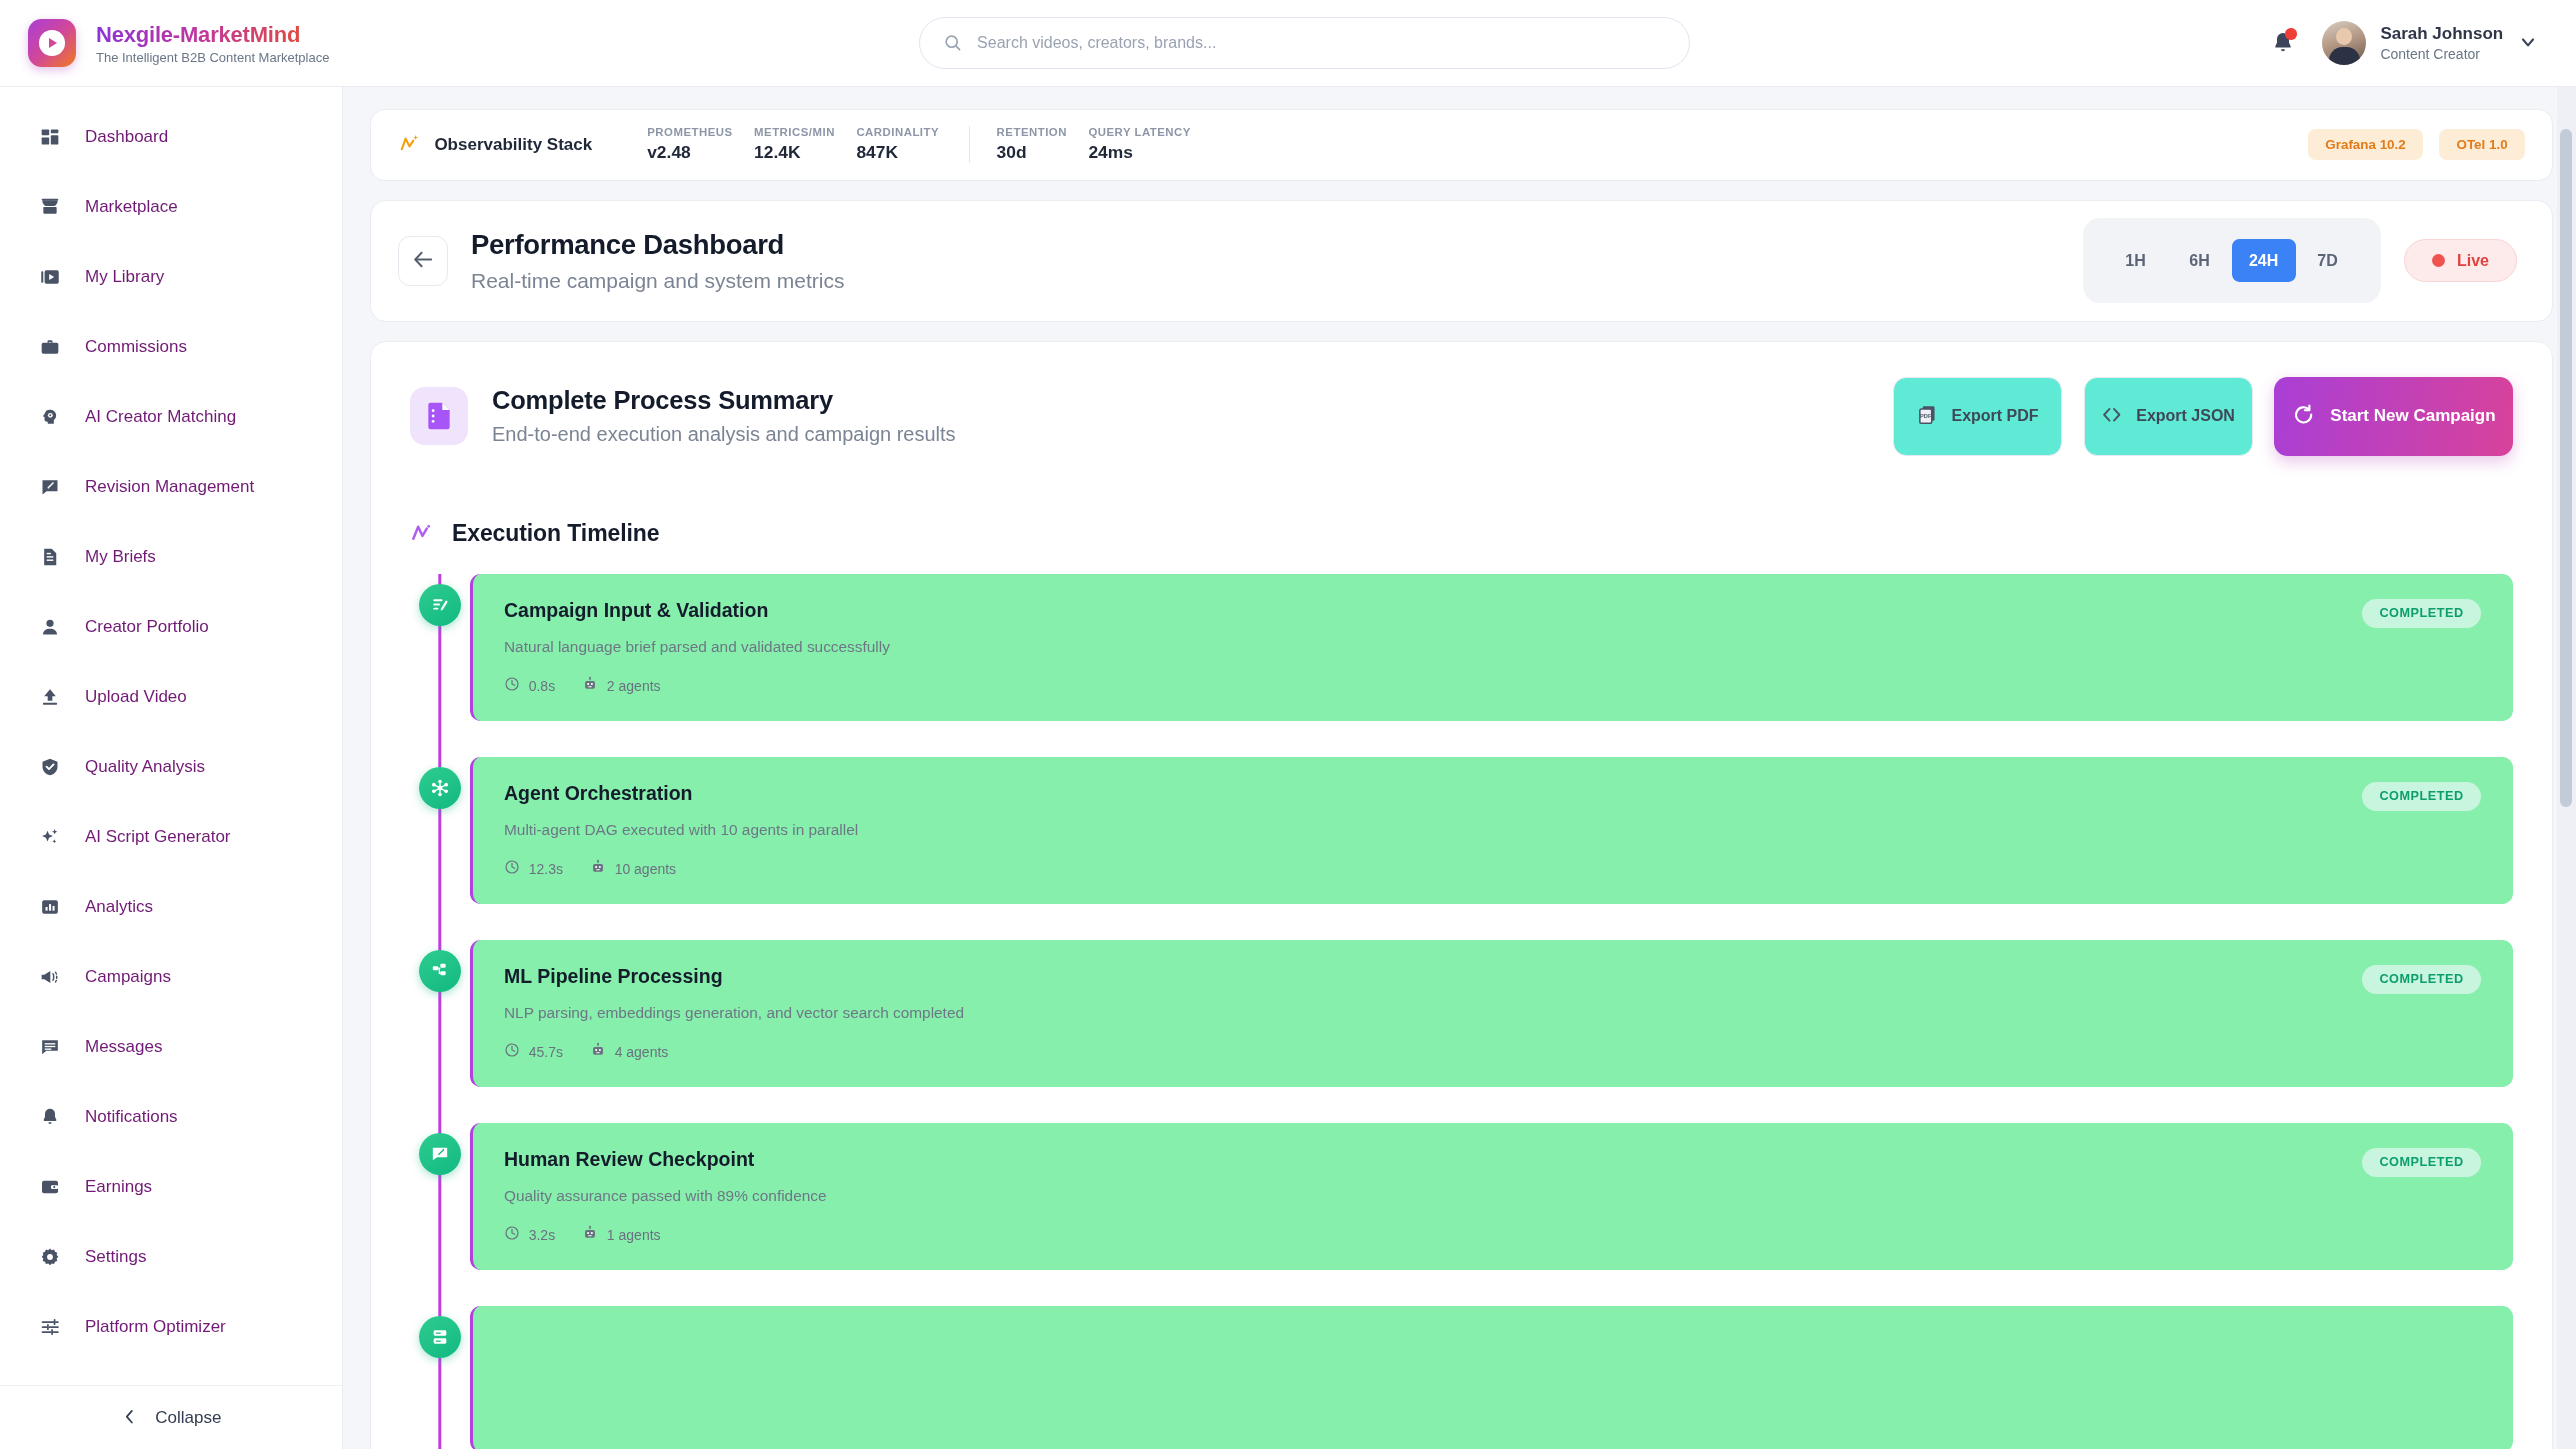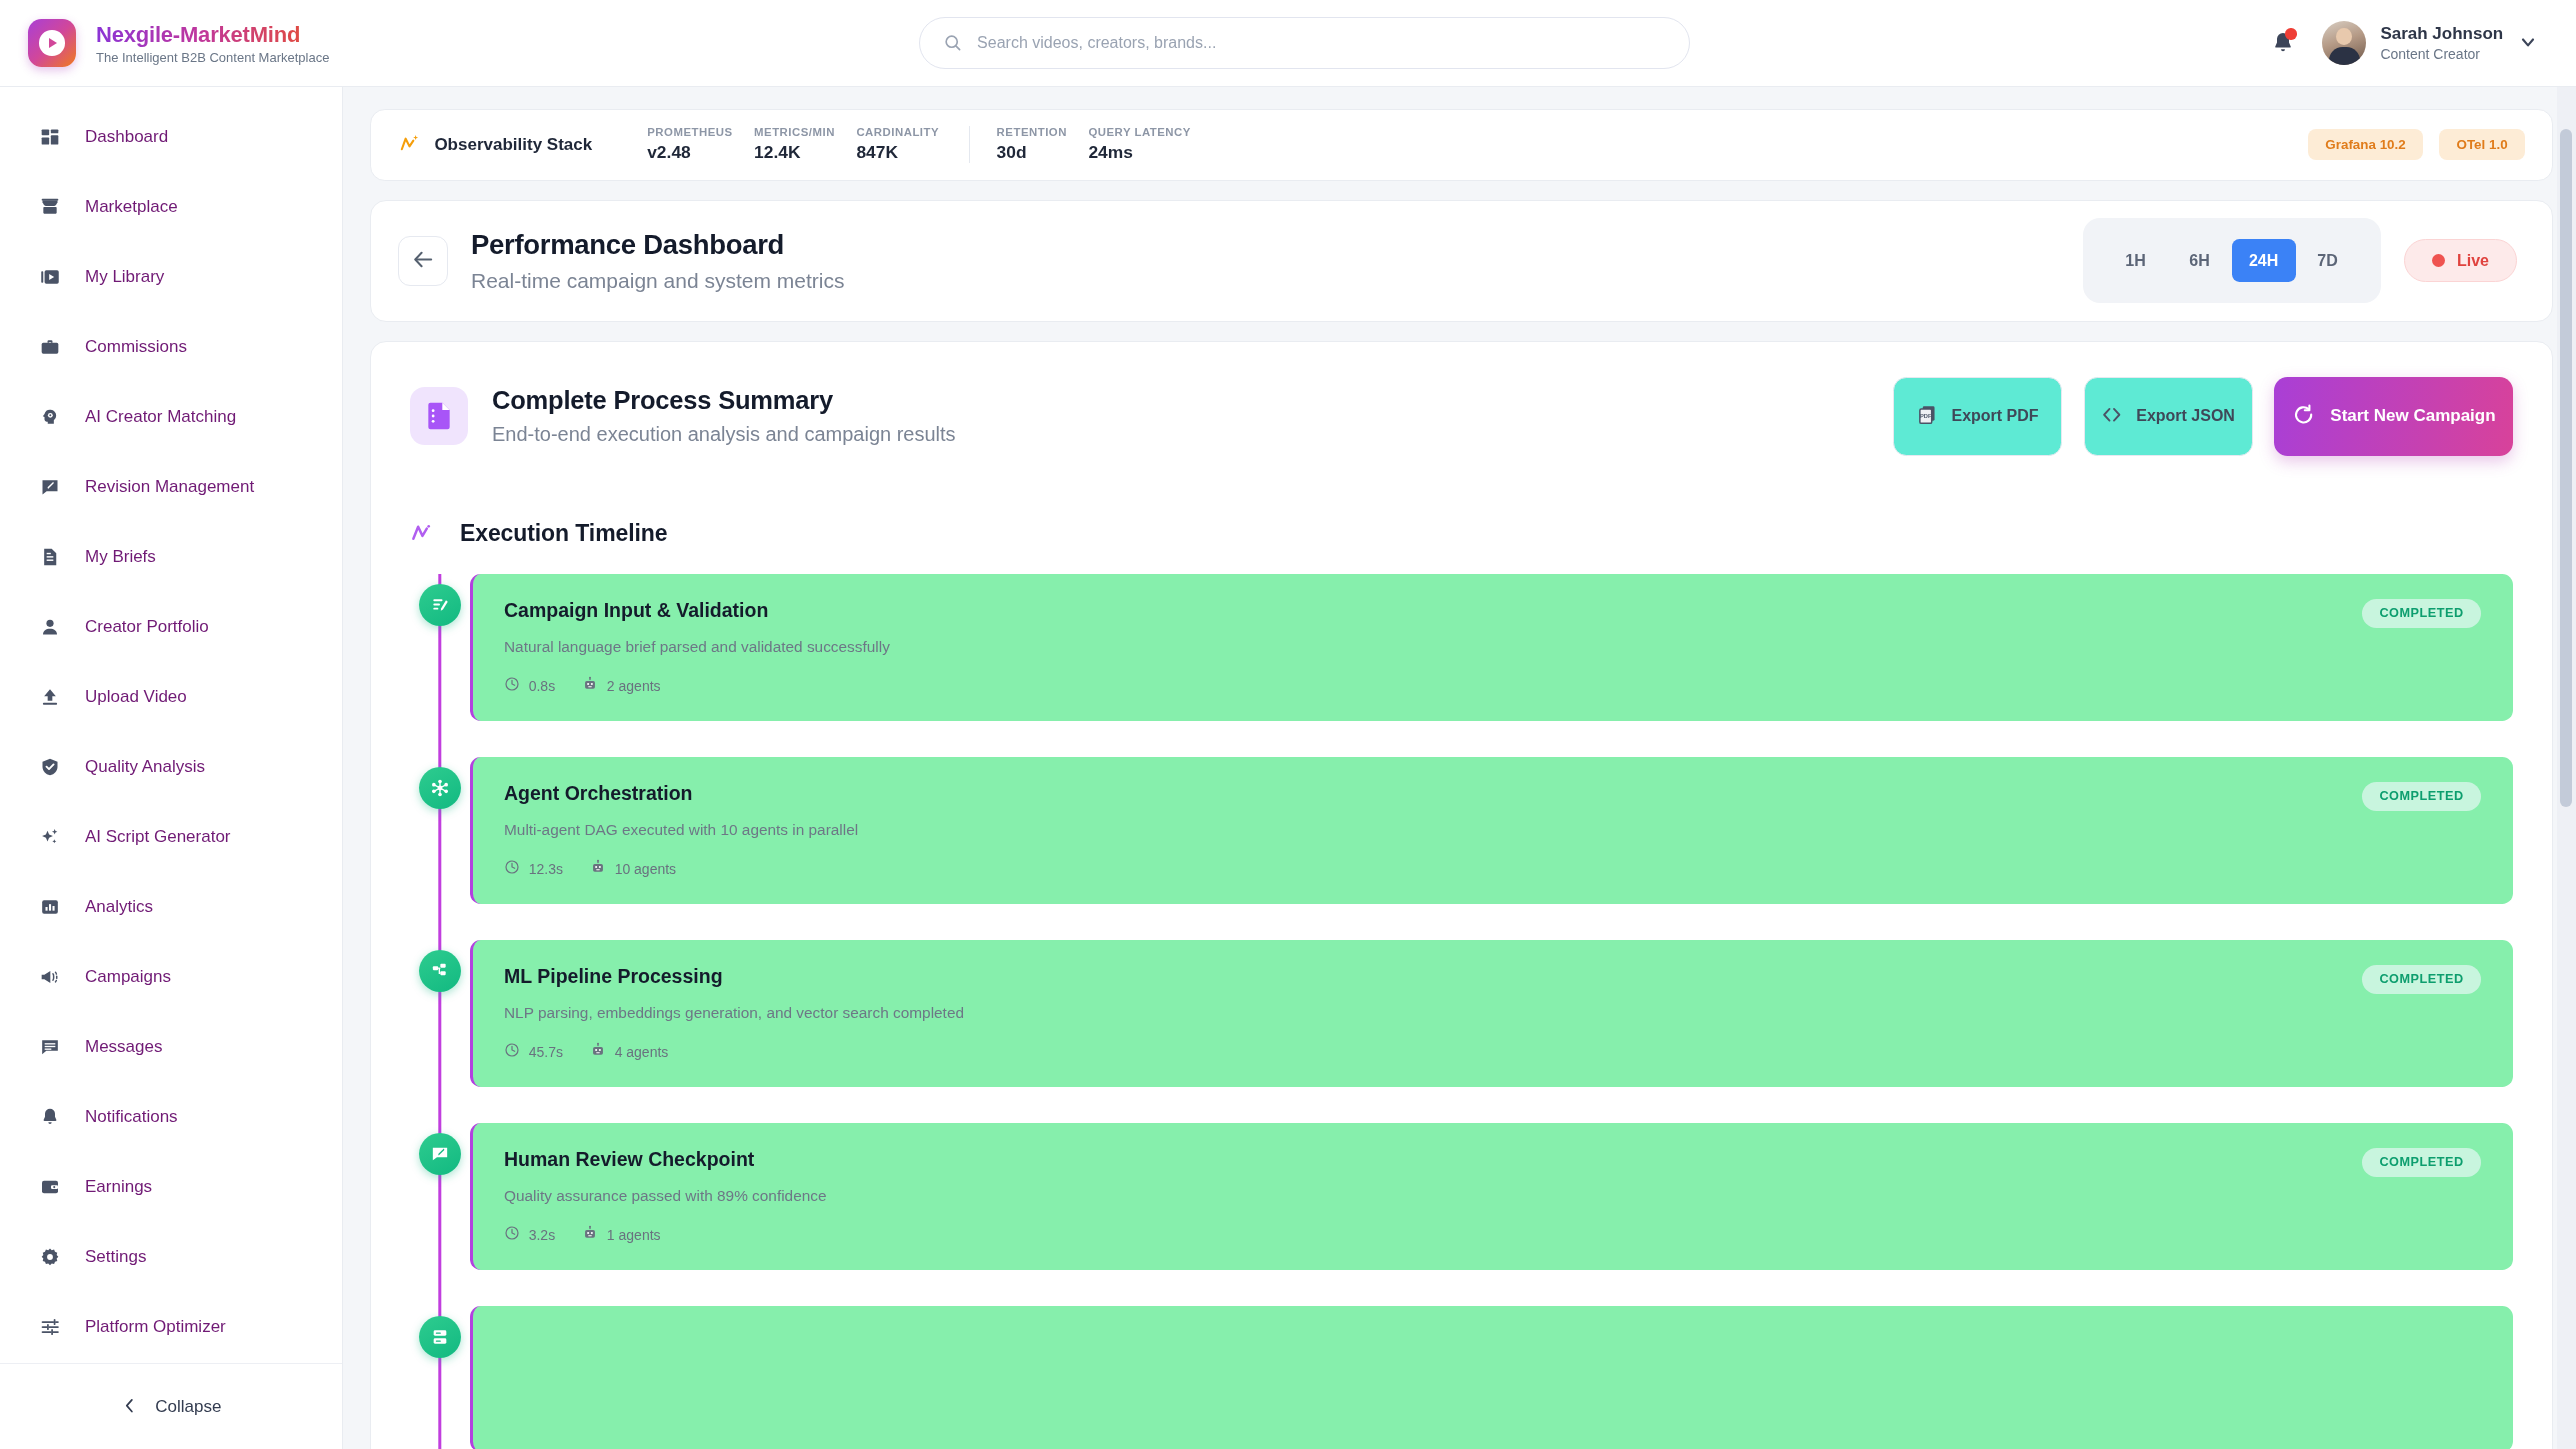--- a/index.html
+++ b/index.html
@@ -75,21 +75,21 @@
     border-right: 0.7px solid #e9ecf1;
     display: flex; flex-direction: column;
   }
   .nav { flex: 1; padding-top: 14.8px; overflow: hidden; }
   .nav-item {
     display: flex; align-items: center; gap: 24px;
     height: 70px; padding: 0 0 0 38px; cursor: pointer;
   }
   .nav-item .ico { width: 23px; height: 23px; display: flex; align-items: center; justify-content: center; color: #4a5366; flex-shrink: 0; }
   .nav-item .lbl { font-size: 17px; color: #701a75; font-weight: 500; }
-  .sidebar-foot { border-top: 0.7px solid #edeff4; height: 86px; display: flex; align-items: center; justify-content: center; }
+  .sidebar-foot { border-top: 0.7px solid #edeff4; height: 64px; display: flex; align-items: center; justify-content: center; }
   .collapse-btn { display: flex; align-items: center; gap: 17.4px; cursor: pointer; }
   .collapse-btn .lbl { font-size: 17px; color: #333c50; font-weight: 500; }
 
   
   .main { flex: 1; min-width: 0; padding: 0 23px 0 27px; overflow: hidden; position: relative; }
 
   .obs-bar {
     margin-top: 21.5px; background: #fff; border: 0.7px solid #e9ecf1; border-radius: 14.8px;
     height: 72px; display: flex; align-items: center; padding: 0 27px; gap: 12px;
   }
@@ -152,21 +152,21 @@
   }
   .btn-outline .lbl { font-size: 16px; font-weight: 600; color: #3f4858; }
   .btn-primary {
     min-width: 173px; height: 79px; border-radius: 13.4px; cursor: pointer;
     background: linear-gradient(100deg, #a93fd6 0%, #d8429a 100%);
     display: flex; align-items: center; justify-content: center; gap: 14.8px;
     padding: 0 17.4px; box-shadow: 0 5.4px 14.8px rgba(180,60,180,.28);
   }
   .btn-primary .lbl { font-size: 17px; font-weight: 700; color: #fff; line-height: 1.25; text-align: left; }
 
-  .timeline-head { margin-top: 64px; display: flex; align-items: center; gap: 27px; }
+  .timeline-head { margin-top: 64px; display: flex; align-items: center; gap: 19px; }
   .timeline-head .lbl { font-size: 23px; font-weight: 700; color: #141b2b; letter-spacing: -0.1px; }
 
   .timeline { margin-top: 27px; position: relative; padding-left: 0; }
   .tl-item { display: flex; position: relative; padding-bottom: 36px; }
   .tl-rail { width: 60px; min-width: 60px; position: relative; display: flex; justify-content: center; }
   .tl-line { position: absolute; top: 0; bottom: -36px; width: 3.4px; background: #c13ede; left: 50%; transform: translateX(-50%); }
   .tl-item:last-child .tl-line { bottom: 0; }
   .tl-node {
     position: relative; z-index: 2; margin-top: 10.7px;
     width: 42px; height: 42px; border-radius: 50%;

